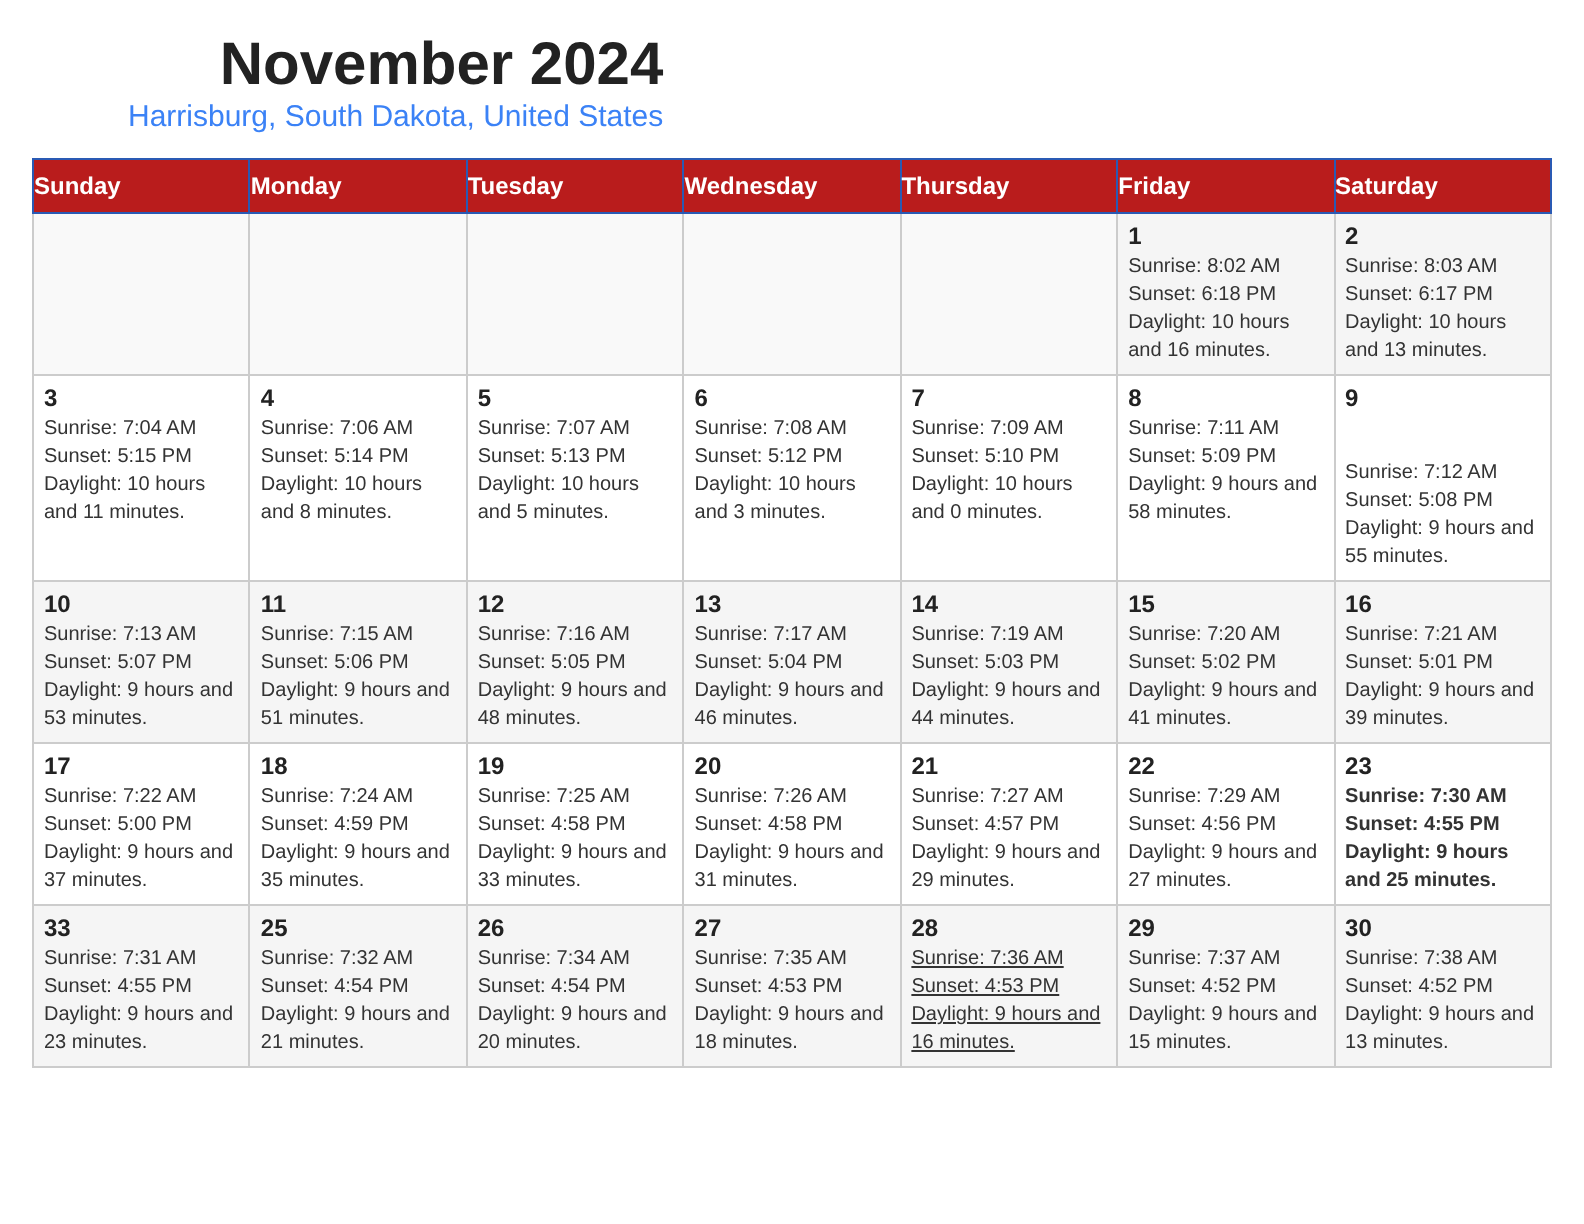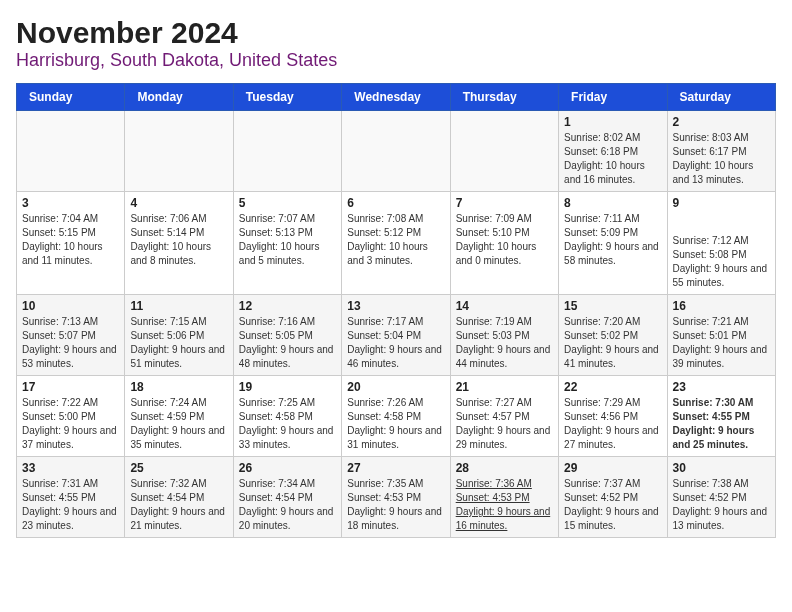--- a/index.html
+++ b/index.html
@@ -15,40 +15,42 @@
       justify-content: space-between;
       align-items: flex-start;
       margin-bottom: 12px;
     }
     .logo {
       display: flex;
       align-items: center;
       gap: 4px;
     }
     .title-block {
+      text-align: right;
+      margin-left: 48px;
     }
     .title-block h1 {
       font-size: 30px;
       font-weight: bold;
       color: #222;
     }
     .title-block h2 {
-      font-size: 18px;
+      font-size: 15px;
       font-weight: normal;
-      color: #701a75;
+      color: #3b82f6;
     }
     .calendar {
       width: 100%;
       border-collapse: collapse;
       font-size: 11px;
     }
     .calendar thead th {
-      background-color: #1d4ed8;
+      background-color: #b91c1c;
       color: #fff;
-      padding: 6px 12px;
+      padding: 6px 0;
       text-align: left;
       font-size: 12px;
       font-weight: bold;
       border: 1px solid #2a5ab4;
       margin-top: 12px;
     }
     .calendar tbody td {
       border: 1px solid #ccc;
       vertical-align: top;
       padding: 4px 5px;

